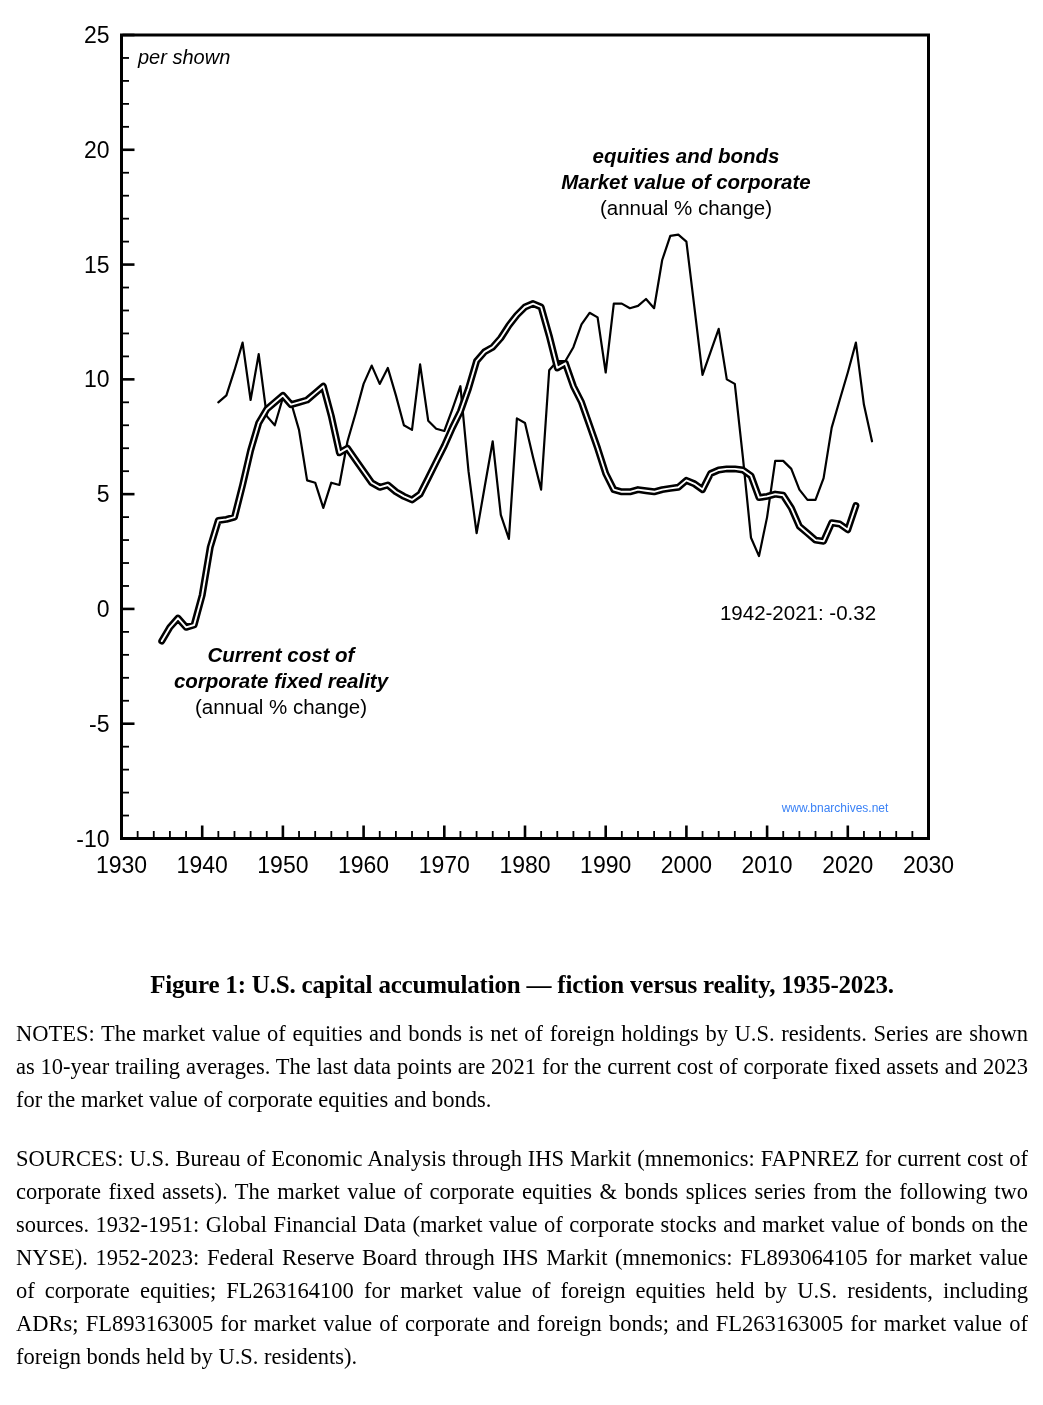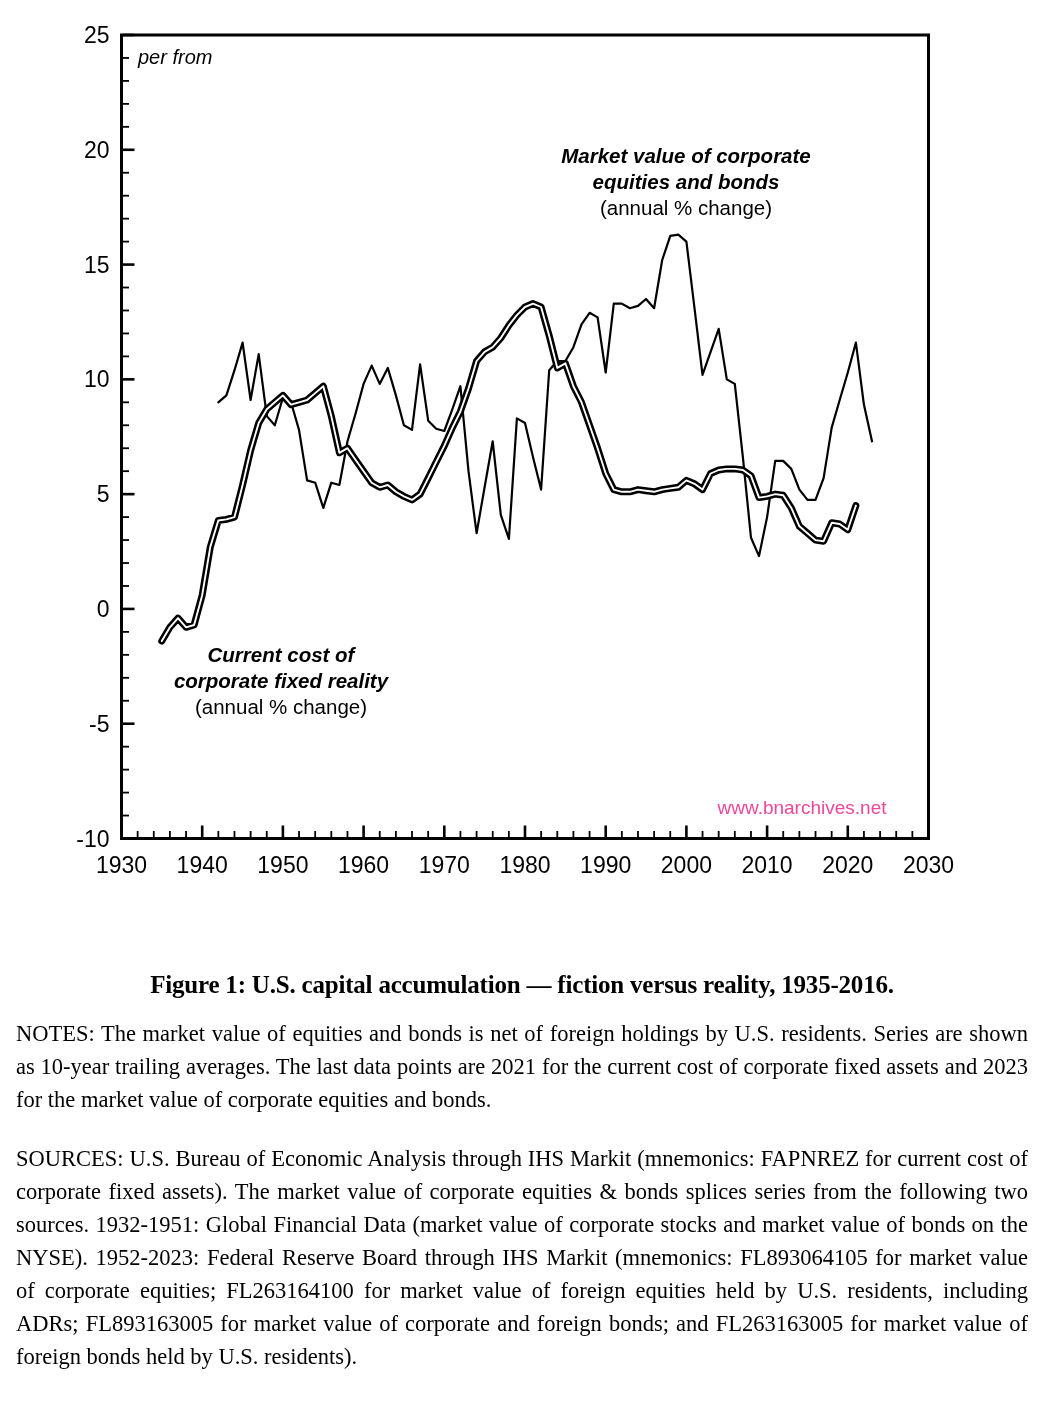--- a/index.html
+++ b/index.html
@@ -9,21 +9,21 @@
   #chart-svg{position:absolute;left:0;top:0;}
   .chart-text{position:absolute;font-family:"Liberation Sans", sans-serif;line-height:26px;
               white-space:nowrap;}
   .ann-center{text-align:center;transform:translateX(-50%);}
   .bi{font-weight:bold;font-style:italic;}
   .it{font-style:italic;}
   #per-cent{left:138px;top:44px;font-size:20px;}
   #ann-market{left:686px;top:143px;font-size:20.5px;}
   #ann-current{left:281px;top:642px;font-size:20.5px;}
   #ann-pearson{left:798px;top:597px;font-size:20.5px;line-height:31px;}
-  #watermark{left:802px;top:795px;font-size:19px;color:#ec4899;}
+  #watermark{left:835px;top:795px;font-size:12px;color:#3b82f6;}
   #caption-block{margin:66px 15px 0 16px;}
   .fig-caption{font-size:25px;font-weight:bold;text-align:center;letter-spacing:-0.2px;}
   .fig-par{font-size:22.5px;line-height:33px;text-align:justify;margin:0;}
   #notes-par{margin-top:18px;}
   #sources-par{margin-top:26px;}
 </style>
 </head>
 <body>
 
 <div id="chart-wrap">
@@ -133,37 +133,38 @@
       <text x="109.5" y="272.57142857142856" text-anchor="end" font-family="&quot;Liberation Sans&quot;, sans-serif" font-size="23px" fill="#000">15</text>
       <line x1="122.5" y1="149.78571428571428" x2="134.5" y2="149.78571428571428" stroke="#000" stroke-width="2.6"></line>
       <text x="109.5" y="157.78571428571428" text-anchor="end" font-family="&quot;Liberation Sans&quot;, sans-serif" font-size="23px" fill="#000">20</text>
       <line x1="122.5" y1="35" x2="134.5" y2="35" stroke="#000" stroke-width="2.6"></line>
       <text x="109.5" y="43" text-anchor="end" font-family="&quot;Liberation Sans&quot;, sans-serif" font-size="23px" fill="#000">25</text>
       <polyline points="218.3,402.3 226.4,395.4 234.5,370.2 242.6,342.6 250.6,400.0 258.7,354.1 266.8,416.1 274.8,425.3 282.9,397.7 291.0,402.3 299.0,429.9 307.1,480.4 315.2,482.7 323.3,507.9 331.3,482.7 339.4,485.0 347.5,441.3 355.5,413.8 363.6,383.9 371.7,365.6 379.7,383.9 387.8,367.9 395.9,395.4 403.9,425.3 412.0,429.9 420.1,364.4 428.2,420.7 436.2,428.7 444.3,431.0 452.4,409.2 460.4,386.2 468.5,471.2 476.6,533.2 484.6,487.3 492.7,441.3 500.8,514.8 508.9,538.9 516.9,418.4 525.0,423.0 533.1,457.4 541.1,489.6 549.2,370.2 557.3,361.0 565.4,361.0 573.4,347.2 581.5,324.3 589.6,312.8 597.6,317.4 605.7,372.5 613.8,303.6 621.8,303.6 629.9,308.2 638.0,305.9 646.0,299.0 654.1,308.2 662.2,260.0 670.3,235.9 678.3,234.7 686.4,241.6 694.5,308.2 702.5,374.8 710.6,351.8 718.7,328.9 726.8,379.4 734.8,383.9 742.9,457.4 751.0,537.8 759.0,556.1 767.1,517.1 775.2,460.9 783.2,460.9 791.3,468.9 799.4,489.6 807.5,499.9 815.5,499.9 823.6,478.1 831.7,427.6 839.7,400.0 847.8,372.5 855.9,342.6 863.9,404.6 872.0,441.3" fill="none" stroke="#000000" stroke-width="2.2" stroke-linejoin="round" stroke-linecap="round"></polyline>
       <polyline points="161.8,641.1 169.9,627.3 178.0,618.1 186.1,627.3 194.1,625.0 202.2,595.2 210.3,546.9 218.3,520.5 226.4,519.4 234.5,517.1 242.6,485.0 250.6,450.5 258.7,423.0 266.8,409.2 274.8,402.3 282.9,395.4 291.0,404.6 299.0,402.3 307.1,400.0 315.2,393.1 323.3,386.2 331.3,416.1 339.4,452.8 347.5,448.2 355.5,459.7 363.6,471.2 371.7,482.7 379.7,487.3 387.8,485.0 395.9,491.8 403.9,496.4 412.0,499.9 420.1,494.1 428.2,478.1 436.2,462.0 444.3,445.9 452.4,427.6 460.4,411.5 468.5,388.5 476.6,361.0 484.6,351.8 492.7,347.2 500.8,338.0 508.9,325.4 516.9,315.1 525.0,307.0 533.1,303.6 541.1,307.0 549.2,335.7 557.3,367.9 565.4,363.3 573.4,386.2 581.5,402.3 589.6,425.3 597.6,448.2 605.7,473.5 613.8,489.6 621.8,491.8 629.9,491.8 638.0,489.6 646.0,490.7 654.1,491.8 662.2,489.6 670.3,488.4 678.3,487.3 686.4,480.4 694.5,483.8 702.5,489.6 710.6,473.5 718.7,470.0 726.8,468.9 734.8,468.9 742.9,470.0 751.0,475.8 759.0,497.6 767.1,496.4 775.2,494.1 783.2,495.3 791.3,507.9 799.4,526.3 807.5,533.2 815.5,540.1 823.6,541.2 831.7,522.8 839.7,524.0 847.8,529.7 855.9,505.6" fill="none" stroke="#000000" stroke-width="7" stroke-linejoin="round" stroke-linecap="round"></polyline>
       <polyline points="161.8,641.1 169.9,627.3 178.0,618.1 186.1,627.3 194.1,625.0 202.2,595.2 210.3,546.9 218.3,520.5 226.4,519.4 234.5,517.1 242.6,485.0 250.6,450.5 258.7,423.0 266.8,409.2 274.8,402.3 282.9,395.4 291.0,404.6 299.0,402.3 307.1,400.0 315.2,393.1 323.3,386.2 331.3,416.1 339.4,452.8 347.5,448.2 355.5,459.7 363.6,471.2 371.7,482.7 379.7,487.3 387.8,485.0 395.9,491.8 403.9,496.4 412.0,499.9 420.1,494.1 428.2,478.1 436.2,462.0 444.3,445.9 452.4,427.6 460.4,411.5 468.5,388.5 476.6,361.0 484.6,351.8 492.7,347.2 500.8,338.0 508.9,325.4 516.9,315.1 525.0,307.0 533.1,303.6 541.1,307.0 549.2,335.7 557.3,367.9 565.4,363.3 573.4,386.2 581.5,402.3 589.6,425.3 597.6,448.2 605.7,473.5 613.8,489.6 621.8,491.8 629.9,491.8 638.0,489.6 646.0,490.7 654.1,491.8 662.2,489.6 670.3,488.4 678.3,487.3 686.4,480.4 694.5,483.8 702.5,489.6 710.6,473.5 718.7,470.0 726.8,468.9 734.8,468.9 742.9,470.0 751.0,475.8 759.0,497.6 767.1,496.4 775.2,494.1 783.2,495.3 791.3,507.9 799.4,526.3 807.5,533.2 815.5,540.1 823.6,541.2 831.7,522.8 839.7,524.0 847.8,529.7 855.9,505.6" fill="none" stroke="#fff" stroke-width="1.9" stroke-linejoin="round" stroke-linecap="round"></polyline>
     </svg>
 
-  <div id="per-cent" class="chart-text it">per from</div>
+  <div id="per-cent" class="chart-text it">per shown</div>
 
   <div id="ann-market" class="chart-text ann-center">
+    <div class="bi">equities and bonds</div>
     <div class="bi">Market value of corporate</div>
-    <div class="bi">equities and bonds</div>
     <div>(annual % change)</div>
   </div>
 
   <div id="ann-current" class="chart-text ann-center">
     <div class="bi">Current cost of</div>
     <div class="bi">corporate fixed reality</div>
     <div>(annual % change)</div>
   </div>
 
   <div id="ann-pearson" class="chart-text ann-center">
+    <div>1942-2021: -0.32</div>
   </div>
 
   <div id="watermark" class="chart-text ann-center">www.bnarchives.net</div>
 </div>
 
 <div id="caption-block">
-  <div class="fig-caption">Figure 1: U.S. capital accumulation — fiction versus reality, 1935-2016.</div>
+  <div class="fig-caption">Figure 1: U.S. capital accumulation — fiction versus reality, 1935-2023.</div>
   <p class="fig-par" id="notes-par">NOTES: The market value of equities and bonds is net of foreign holdings by U.S. residents. Series are shown as 10-year trailing averages. The last data points are 2021 for the current cost of corporate fixed assets and 2023 for the market value of corporate equities and bonds.</p>
   <p class="fig-par" id="sources-par">SOURCES: U.S. Bureau of Economic Analysis through IHS Markit (mnemonics: FAPNREZ for current cost of corporate fixed assets). The market value of corporate equities &amp; bonds splices series from the following two sources. 1932-1951: Global Financial Data (market value of corporate stocks and market value of bonds on the NYSE). 1952-2023: Federal Reserve Board through IHS Markit (mnemonics: FL893064105 for market value of corporate equities; FL263164100 for market value of foreign equities held by U.S. residents, including ADRs; FL893163005 for market value of corporate and foreign bonds; and FL263163005 for market value of foreign bonds held by U.S. residents).</p>
 </div>
 
 </body></html>

